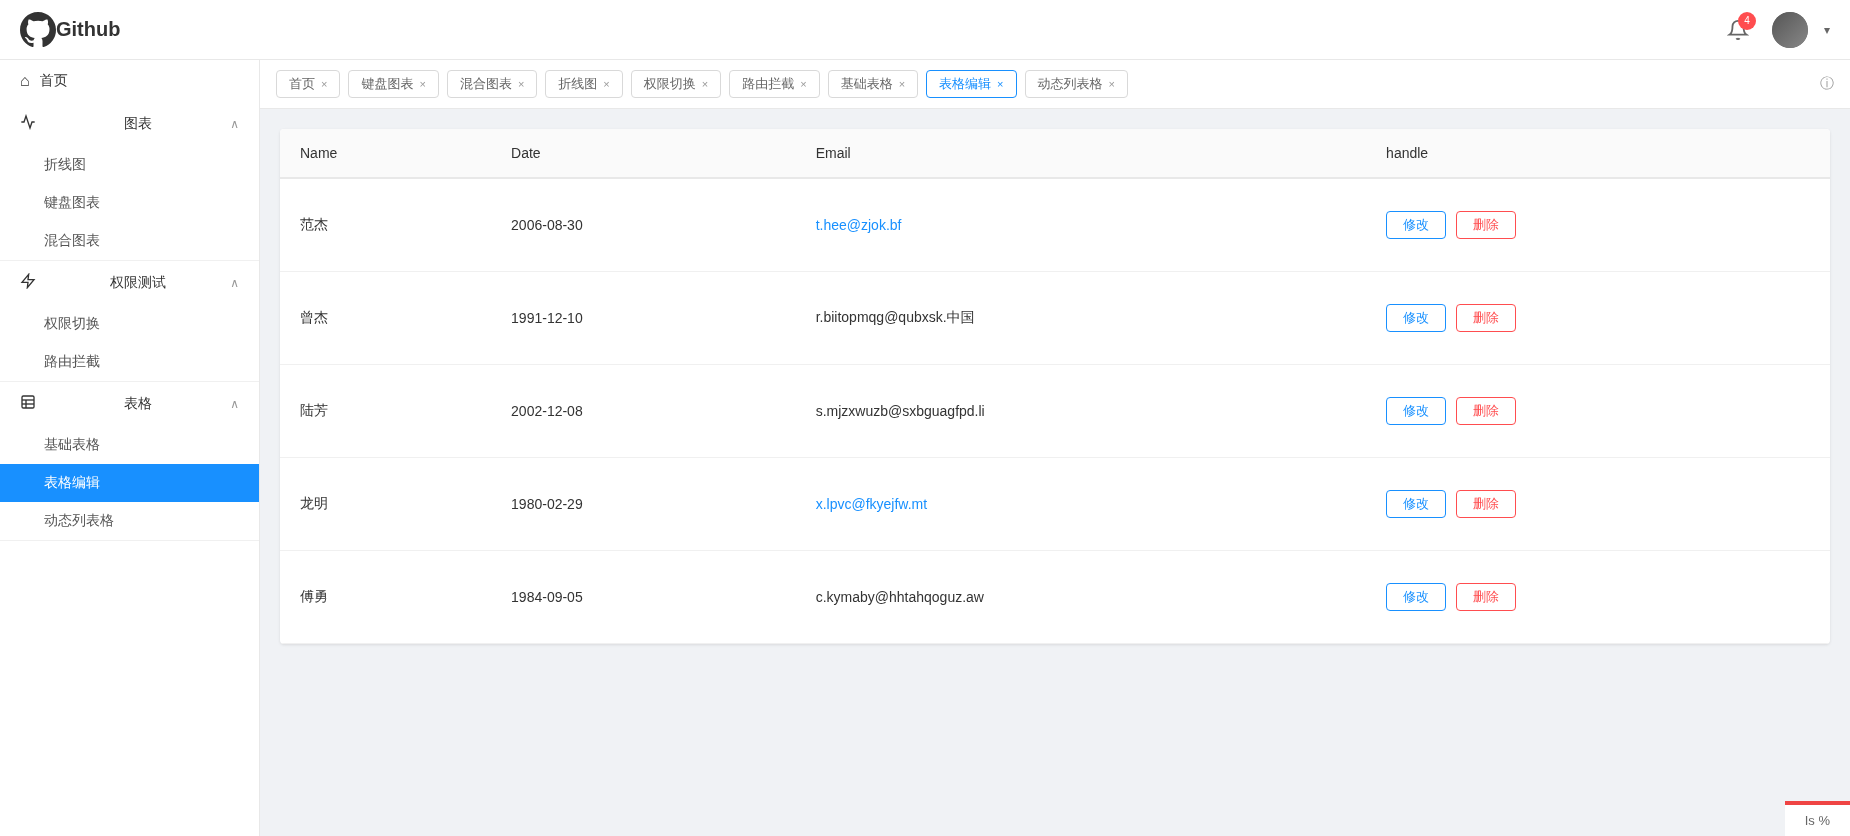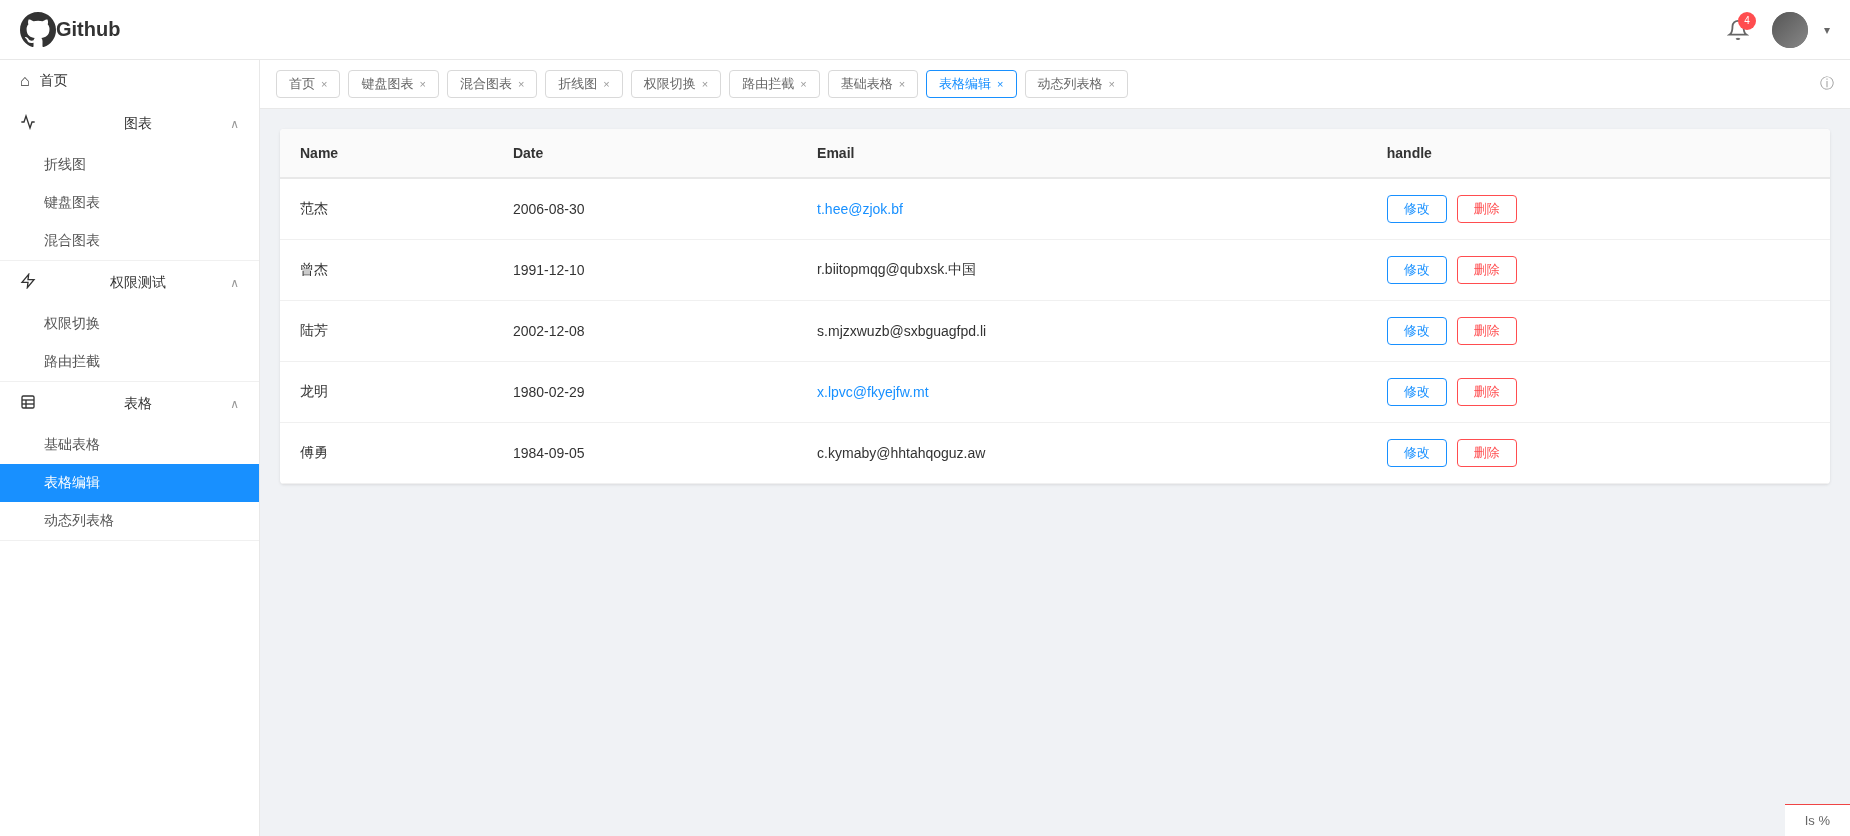--- a/index.html
+++ b/index.html
@@ -196,29 +196,29 @@
       width: 100%;
       border-collapse: collapse;
     }
     thead tr {
       background: #fafafa;
       border-bottom: 2px solid #e8e8e8;
     }
     thead th {
       text-align: left;
       padding: 16px 20px;
-      font-weight: 700;
+      font-weight: 400;
       color: #333;
       font-size: 14px;
     }
     tbody tr {
       border-bottom: 1px solid #f0f0f0;
     }
     tbody td {
-      padding: 16px 20px;
+      padding: 32px 20px;
       font-size: 14px;
       color: #333;
     }
     .btn-edit {
       padding: 4px 16px;
       border: 1px solid #1890ff;
       color: #1890ff;
       background: #fff;
       border-radius: 4px;
       cursor: pointer;
@@ -241,21 +241,21 @@
 
     
     .bottom-hint {
       position: fixed;
       bottom: 0;
       right: 0;
       padding: 8px 20px;
       font-size: 13px;
       color: #666;
       background: #fff;
-      border-top: 1px solid #ef4444;
+      border-top: 4px solid #ef4444;
     }
 
     
     .sidebar::-webkit-scrollbar { width: 6px; }
     .sidebar::-webkit-scrollbar-thumb { background: #ccc; border-radius: 3px; }
   </style>
 </head>
 <body>
 
 <div class="header">

